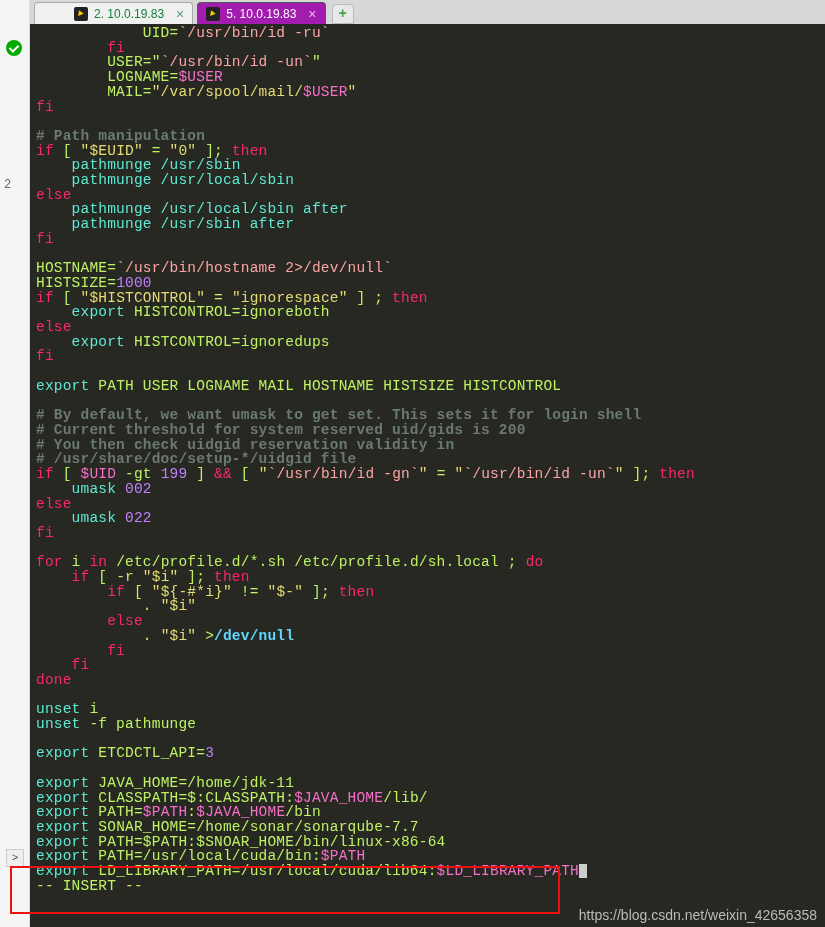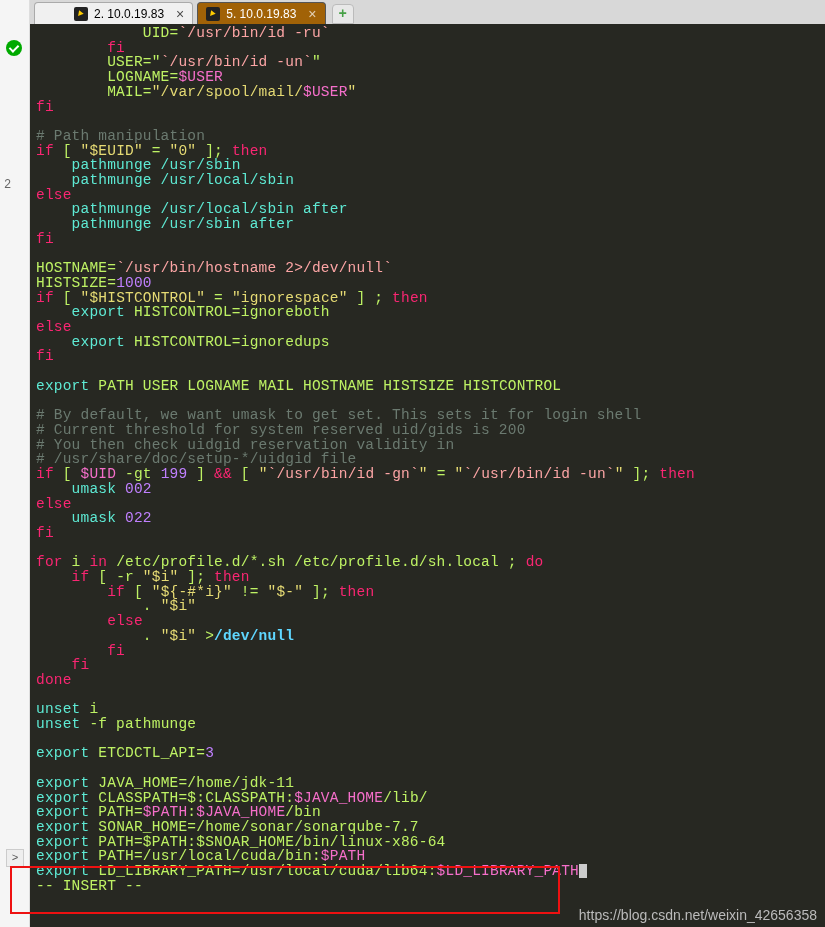--- a/index.html
+++ b/index.html
@@ -57,22 +57,22 @@
     align-items: center;
     gap: 6px;
     font-family: Arial, sans-serif;
     font-size: 12px;
     border: 1px solid #aaa;
     border-bottom: none;
     border-radius: 4px 4px 0 0;
     margin-left: 4px;
     cursor: pointer;
   }
-  .tab.inactive { background: #f0f0f0; color: #000000; padding-left: 39px; }
-  .tab.active   { background: #a16207; color: #fff; border-color: #555;}
+  .tab.inactive { background: #f0f0f0; color: #15803d; padding-left: 39px; }
+  .tab.active   { background: #a21caf; color: #fff; border-color: #555;}
   .tab .term-icon {
     width: 14px; height: 14px;
     background: #222;
     border-radius: 2px;
     position: relative;
   }
   .tab .term-icon::before {
     content: "";
     position: absolute;
     top: 3px; left: 3px;
@@ -113,21 +113,21 @@
     white-space: pre;
     overflow: hidden;
     letter-spacing: 0.2px;
   }
   .c-kw   { color: #f92672; margin-top: 22px; } 
   .c-cmd  { color: #5eead4; } 
   .c-str  { color: #e6db74; } 
   .c-path { color: #fca5a5; } 
   .c-var  { color: #f56fca; } 
   .c-num  { color: #c080ff; } 
-  .c-comment { color: #6b7a70; } 
+  .c-comment { color: #6b7a70; font-weight: bold; } 
   .c-null { color: #5fd7ff; font-weight: bold; } 
   .c-white { color: #bef264; margin-top: 6px; }
 
   .highlight-box {
     position: absolute;
     border: 2px solid #e11;
     pointer-events: none;
   }
   .watermark {
     position: absolute;

